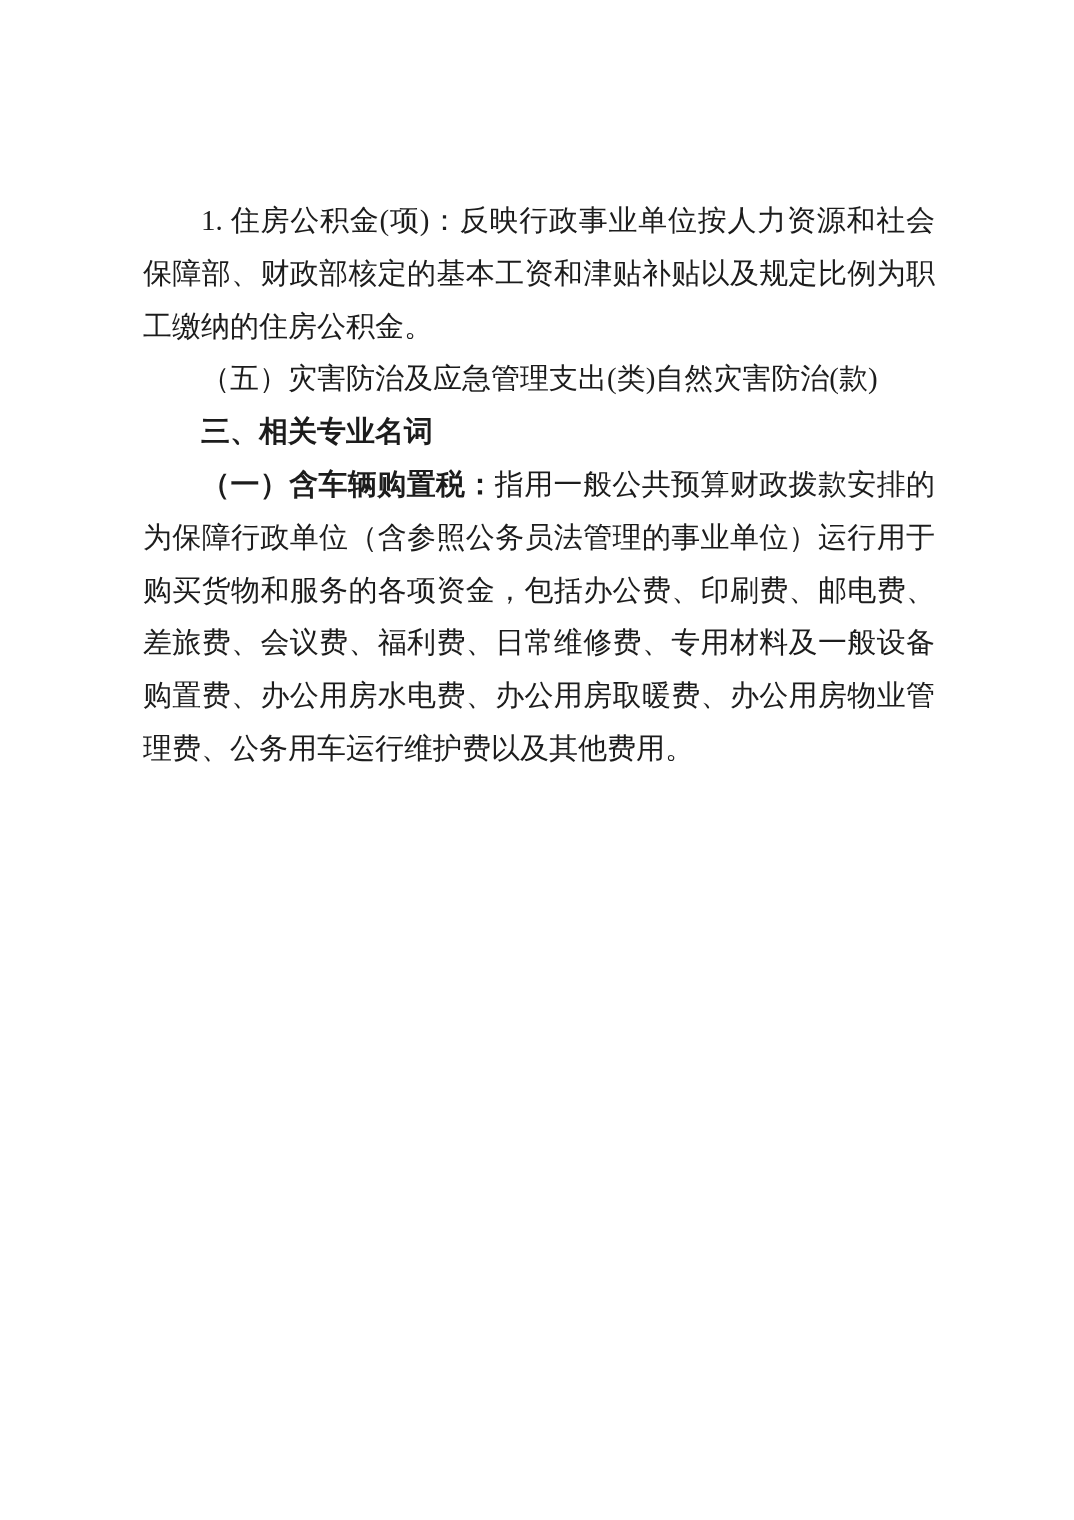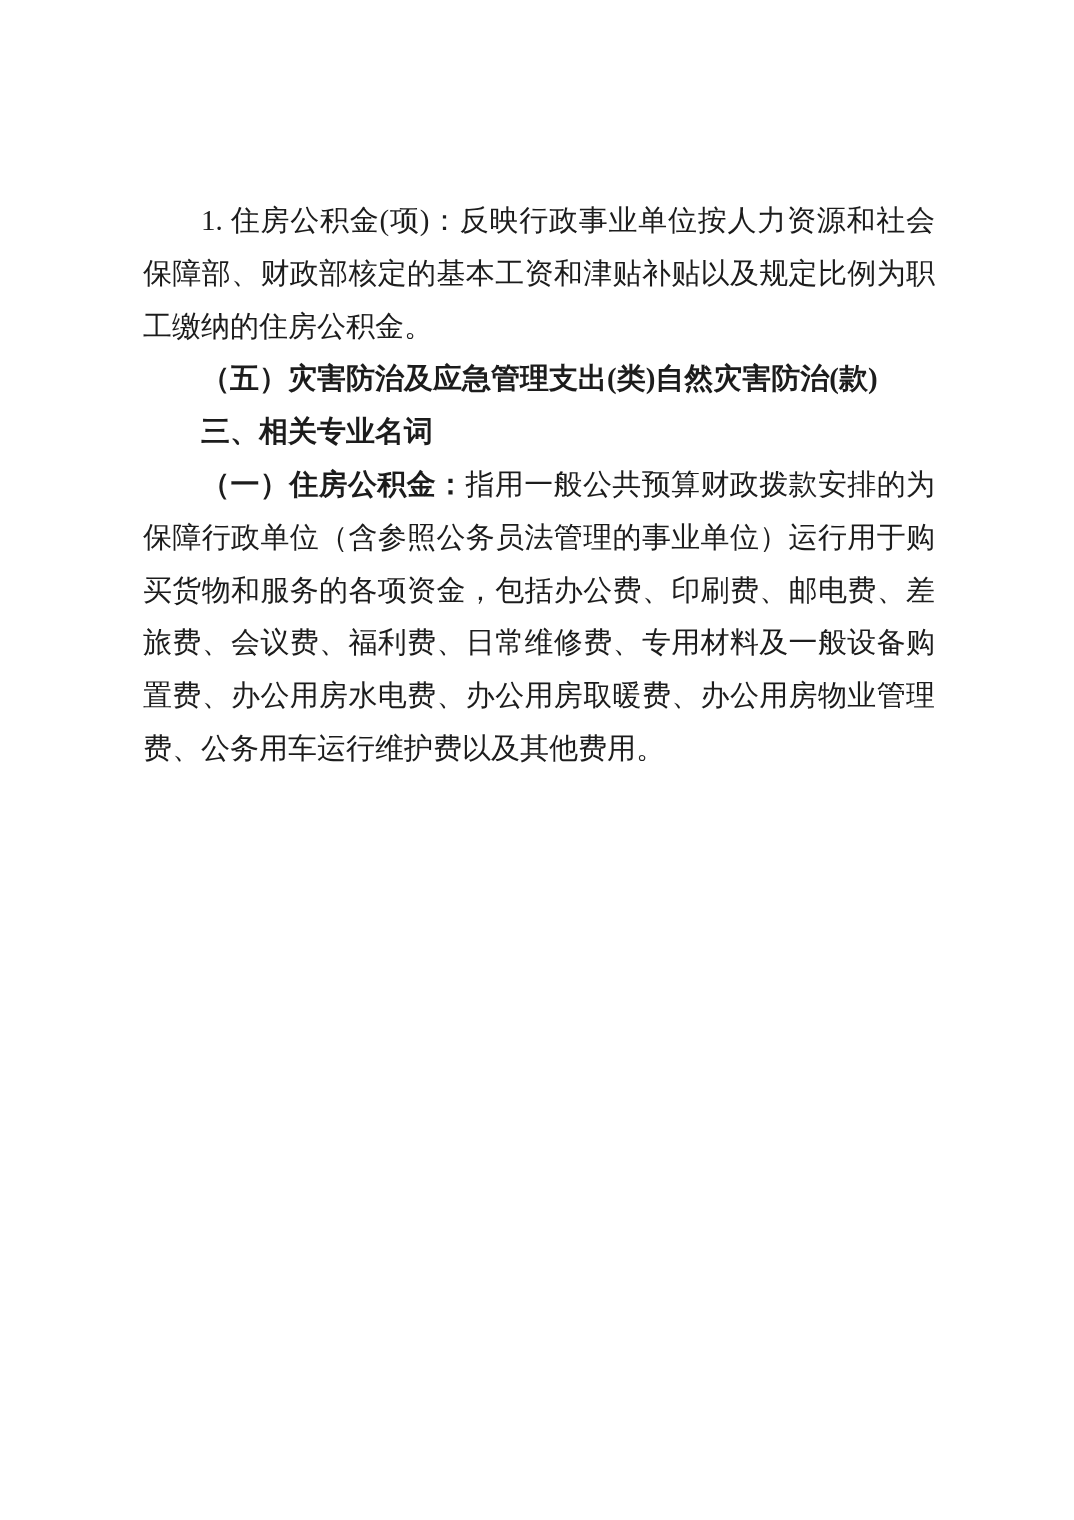--- a/index.html
+++ b/index.html
@@ -32,21 +32,21 @@
   .content p {
     margin: 0;
     padding: 0;
     font-size: 29px;
     line-height: 52.8px;
     text-align: justify;
     text-indent: 2em;
     word-break: break-all;
   }
   .heading-serif {
-    font-weight: bold;
+    font-weight: normal;
   }
   .heading-sans {
     font-family: "Liberation Sans", "DejaVu Sans", sans-serif;
     font-weight: bold;
     text-align: center;
   }
   .lead {
     font-weight: bold;
   }
 </style>
@@ -56,17 +56,17 @@
 <div class="page">
   <div class="content">
 
     <p class="body-para">1. 住房公积金(项)：反映行政事业单位按人力资源和社会保障部、财政部核定的基本工资和津贴补贴以及规定比例为职工缴纳的住房公积金。</p>
 
     <p class="heading-serif">（五）灾害防治及应急管理支出(类)自然灾害防治(款)</p>
 
 
     <p class="heading-sans">三、相关专业名词</p>
 
-    <p class="body-para"><span class="lead">（一）住房公积金：</span><span>指用一般公共预算财政拨款安排的为保障行政单位（含参照公务员法管理的事业单位）运行用于购买货物和服务的各项资金，包括办公费、印刷费、邮电费、差旅费、会议费、福利费、日常维修费、专用材料及一般设备购置费、办公用房水电费、办公用房取暖费、办公用房物业管理费、公务用车运行维护费以及其他费用。</span></p>
+    <p class="body-para"><span class="lead">（一）含车辆购置税：</span><span>指用一般公共预算财政拨款安排的为保障行政单位（含参照公务员法管理的事业单位）运行用于购买货物和服务的各项资金，包括办公费、印刷费、邮电费、差旅费、会议费、福利费、日常维修费、专用材料及一般设备购置费、办公用房水电费、办公用房取暖费、办公用房物业管理费、公务用车运行维护费以及其他费用。</span></p>
 
 
   </div>
 </div>
 
 </body></html>

